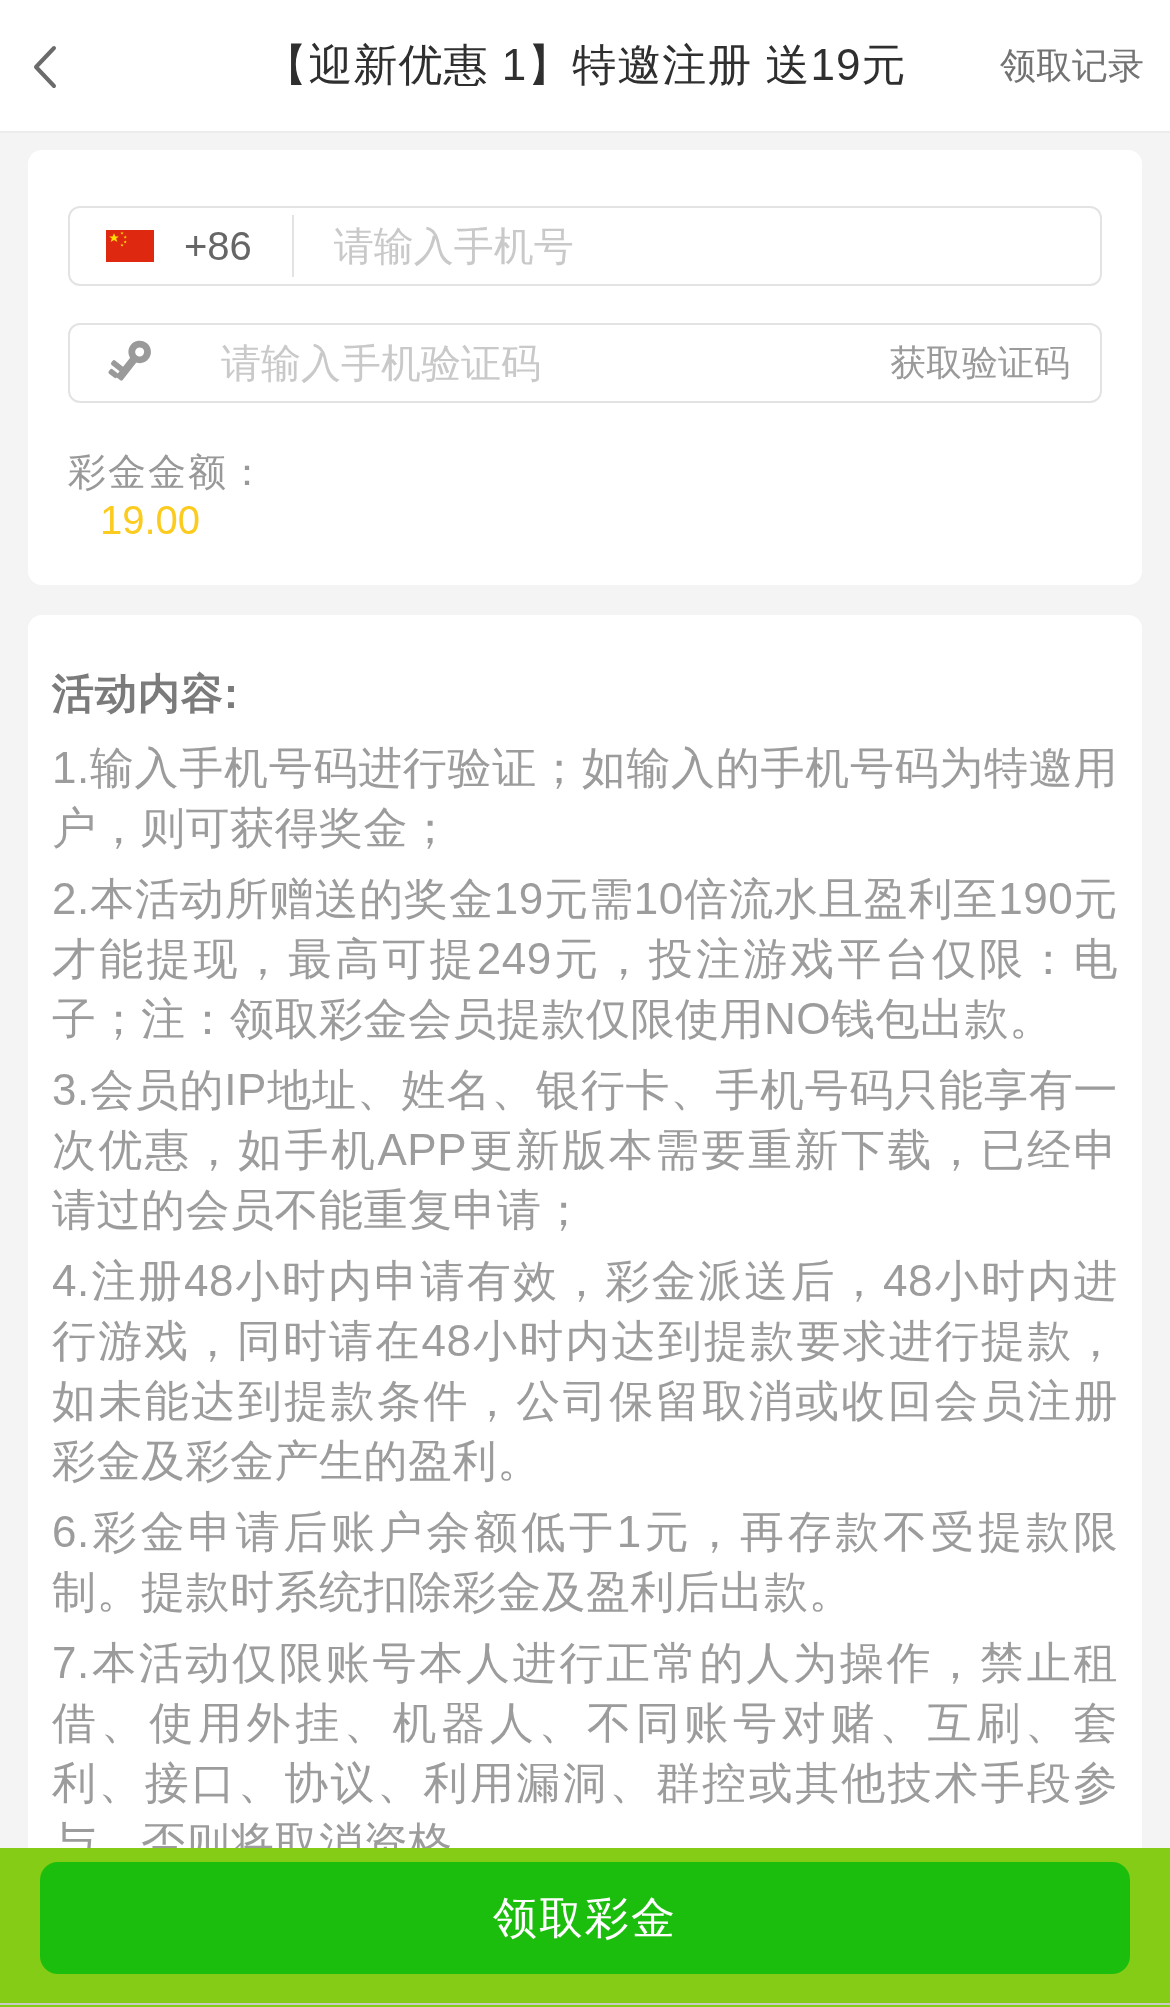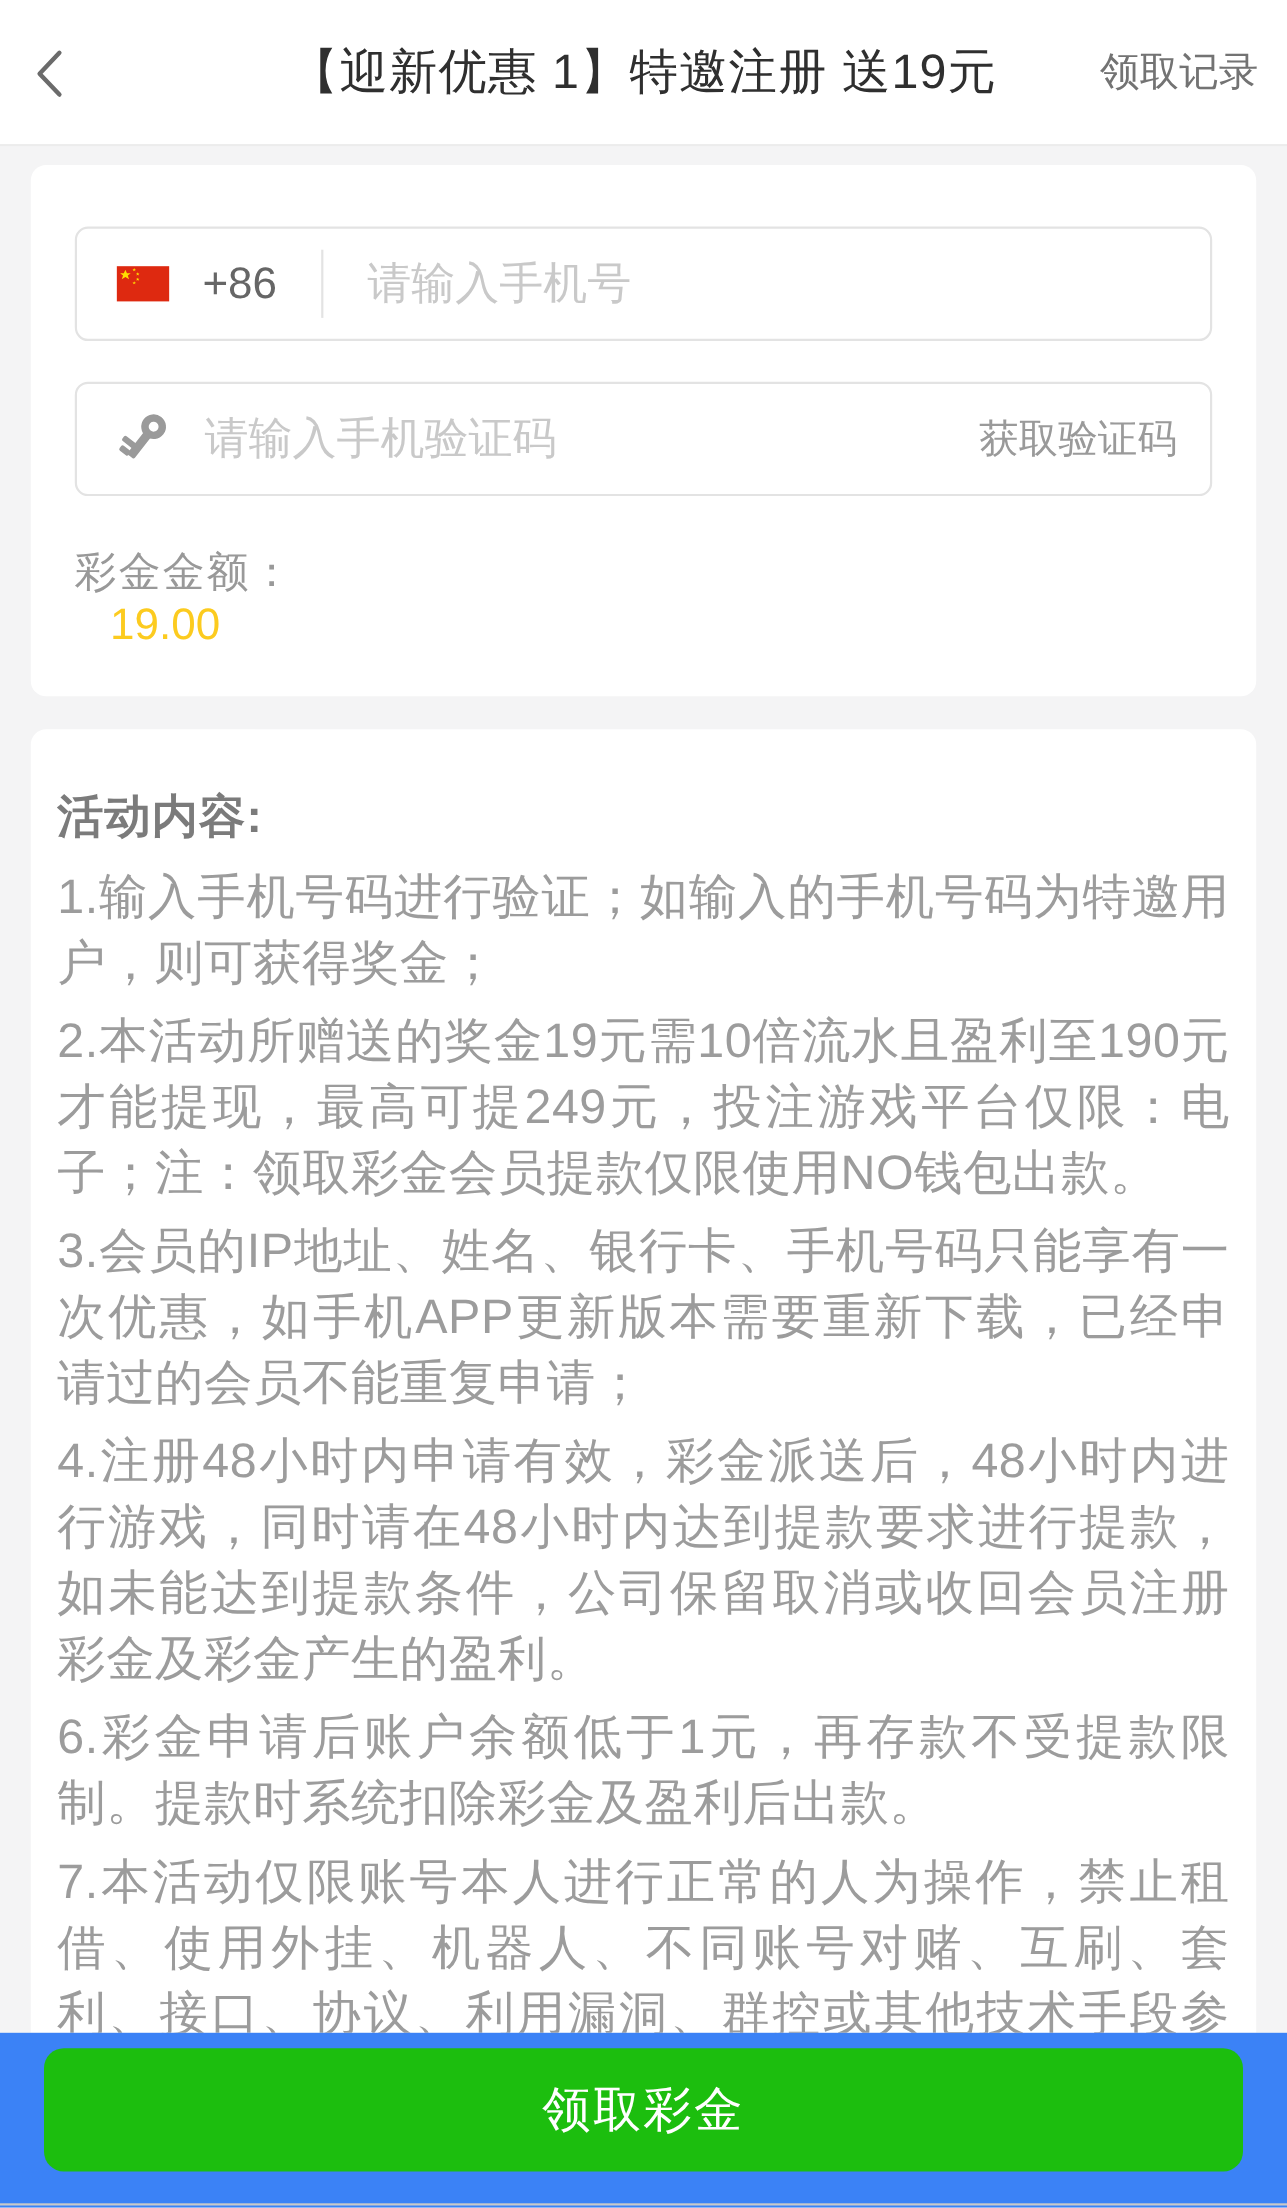--- a/index.html
+++ b/index.html
@@ -24,24 +24,24 @@
     position:absolute; right:26px; top:50%; transform:translateY(-50%);
     font-size:36px; color:#737373; cursor:pointer; white-space:nowrap;font-family:Liberation Serif, serif;
   }
 
   
   .content { position:absolute; top:135px; left:0; right:0; bottom:159px; overflow:hidden; }
   .card { background:#fff; margin:0 28px; border-radius:14px; }
   .card-form { margin-top:15px; padding:56px 40px 42px; }
 
   .input-row {
-    border:2px solid #e3e3e3; border-radius:12px; height:104px;
+    border:2px solid #e3e3e3; border-radius:12px; height:80px;
     display:flex; align-items:center; background:#fff;
   }
-  .input-row.code-row { margin-top:37px; }
+  .input-row.code-row { margin-top:37px;gap:35px; }
   .flag-wrap { margin-left:36px; width:48px; height:34px; flex:0 0 auto; }
   .country-code { margin-left:30px; font-size:40px; color:#666; }
   .v-divider { width:2px; height:62px; background:#e3e3e3; margin-left:40px; flex:0 0 auto; }
   .text-input {
     flex:1 1 auto; min-width:0; border:none; outline:none; background:transparent;
     font-size:40px; color:#333; padding-left:40px;
     font-family:"Liberation Sans", sans-serif;
   }
   .text-input::placeholder { color:#c9c9c9; }
   .code-row .text-input { padding-left:28px; }
@@ -59,21 +59,21 @@
   .card-rules { margin-top:30px; padding:46px 24px 60px; }
   .rules-title { font-size:42px; font-weight:bold; color:#7b7b7b; line-height:66px; letter-spacing:1px; }
   .rules-list p {
     font-size:44px; color:#9c9c9c; line-height:60px; margin-top:11px;
     letter-spacing:0.5px; word-break:break-all; text-align:justify;
   }
 
   
   .footer {
     position:absolute; bottom:0; left:0; right:0; height:159px;
-    background:#3b82f6; z-index:30;
+    background:#84cc16; z-index:30;
   }
   .claim-btn {
     position:absolute; left:40px; right:40px; top:14px; height:112px;
     background:#1CBE0E; border:none; border-radius:18px;
     color:#ffffff; font-size:44px; letter-spacing:2px;
     display:flex; align-items:center; justify-content:center; cursor:pointer;
     font-family:"Liberation Sans", sans-serif;
   }
   .home-line { position:absolute; bottom:2px; left:0; right:0; height:2px; background:#c9c9c9; }
 </style>

